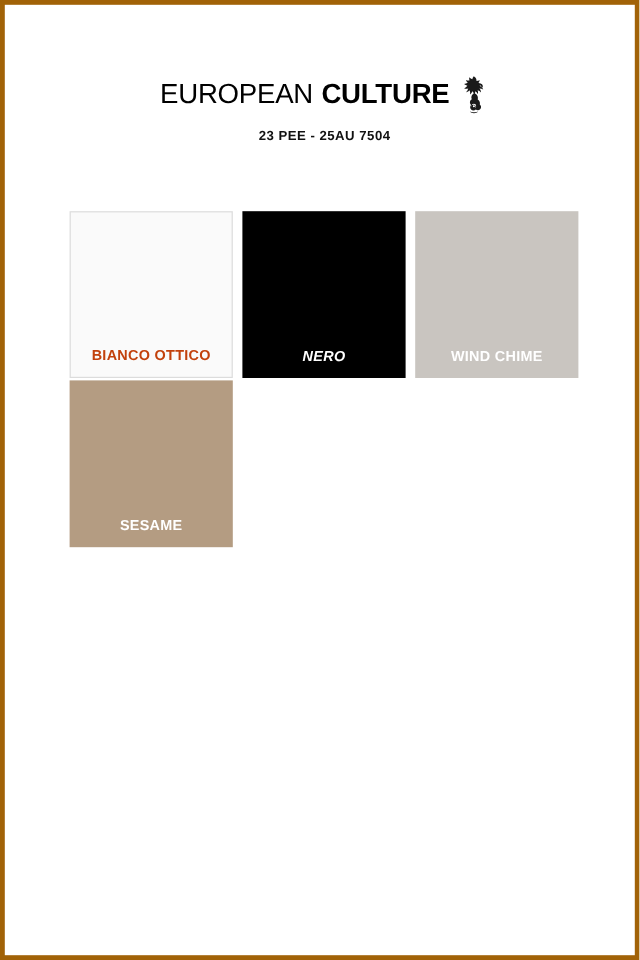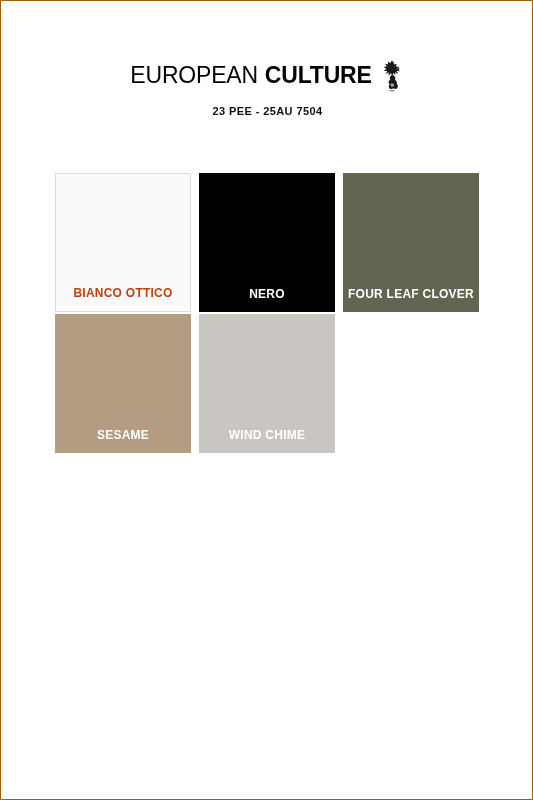--- a/index.html
+++ b/index.html
@@ -10,21 +10,21 @@
   body {
     font-family: "Liberation Sans", sans-serif;
     -webkit-font-smoothing: antialiased;
   }
   .page {
     position: relative;
     width: 533px;
     height: 800px;
     background: #ffffff;
     box-sizing: border-box;
-    border: 1px solid #a16207;
+    border: 4px solid #a16207;
     overflow: hidden;
   }
 
   
   .header {
     position: absolute;
     left: 0;
     top: 58px;
     width: 533px;
     text-align: center;
@@ -126,30 +126,27 @@
     <div class="reference">23 PEE - 25AU 7504</div>
   </div>
 
   <div class="swatch-grid">
 
     <div class="swatch bordered" style="background-color: rgb(250, 250, 250);">
       <div class="swatch-label" style="color: #c2410c;">BIANCO OTTICO</div>
     </div>
 
     <div class="swatch" style="background-color: rgb(0, 0, 0);">
-      <div class="swatch-label" style="color: rgb(255, 255, 255);">NERO</div>
+      <div class="swatch-label" style="color: rgb(255, 255, 255); font-style: italic;">NERO</div>
     </div>
 
-    <div class="swatch" style="background-color: rgb(98, 101, 79);">
-      <div class="swatch-label" style="color: rgb(255, 255, 255);">FOUR LEAF CLOVER</div>
+
+    <div class="swatch" style="background-color: rgb(201, 197, 192);">
+      <div class="swatch-label" style="color: rgb(255, 255, 255);">WIND CHIME</div>
     </div>
 
     <div class="swatch" style="background-color: rgb(180, 156, 130);">
       <div class="swatch-label" style="color: rgb(255, 255, 255);">SESAME</div>
-    </div>
-
-    <div class="swatch" style="background-color: rgb(201, 197, 192);">
-      <div class="swatch-label" style="color: rgb(255, 255, 255);">WIND CHIME</div>
     </div>
 
   </div>
 
 </div>
 
 </body></html>

